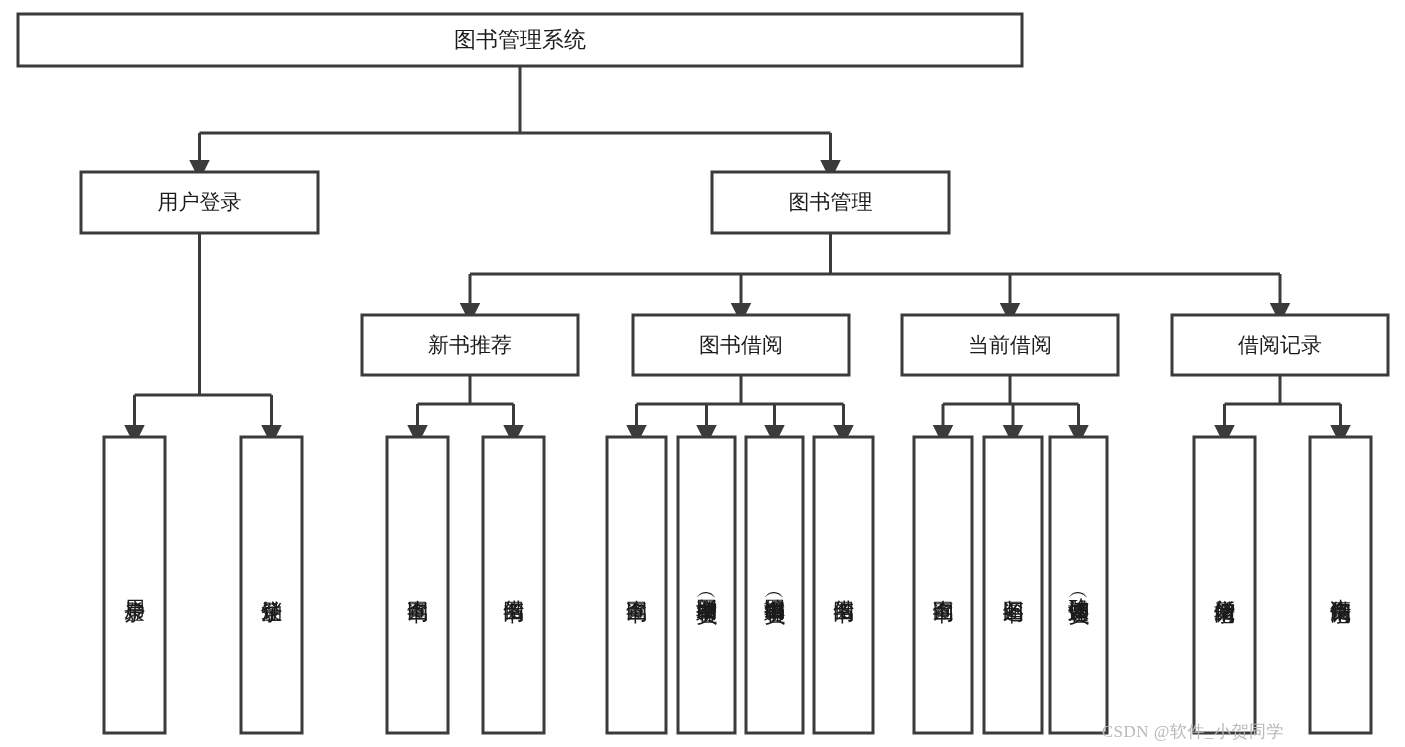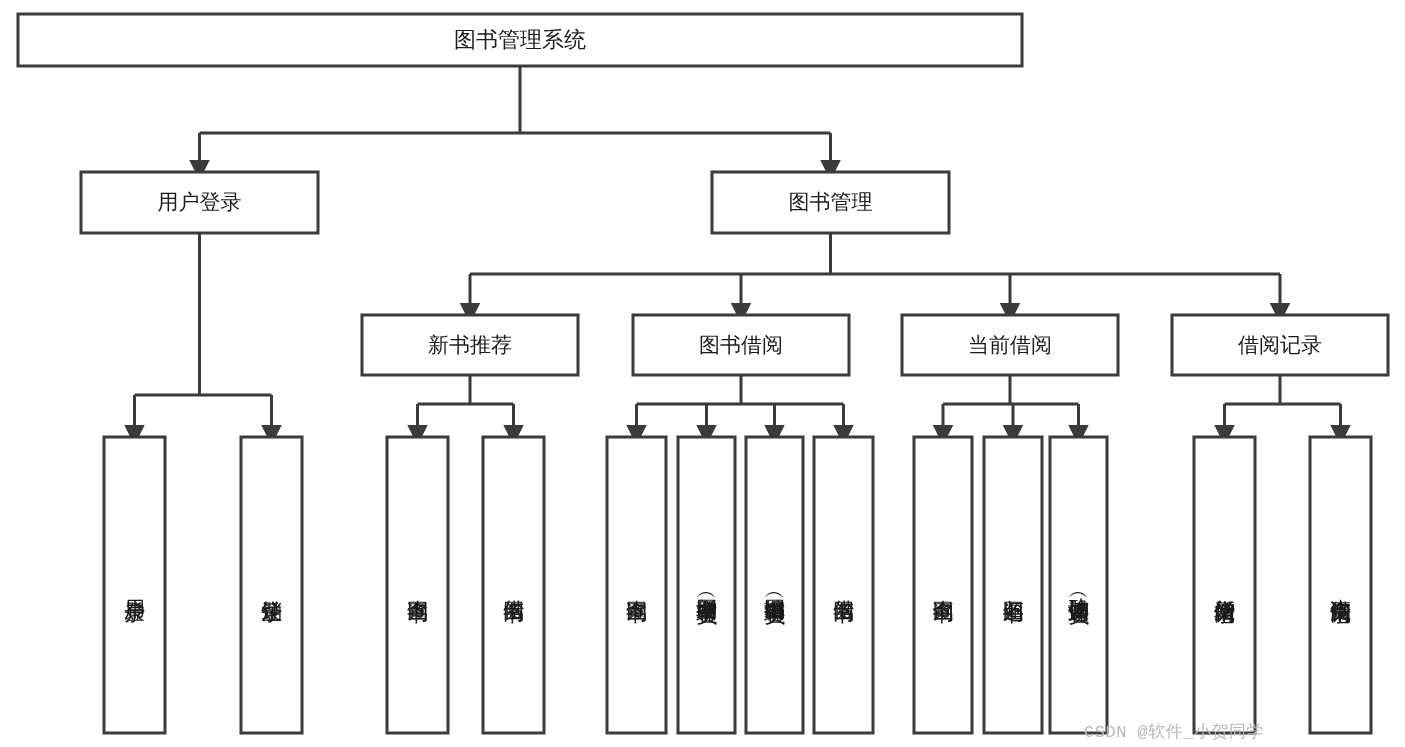--- a/index.html
+++ b/index.html
@@ -63,23 +63,23 @@
     color: #1b1b1b;
     text-align: center;
     writing-mode: vertical-rl;
     text-orientation: upright;
     white-space: nowrap;
     letter-spacing: 1px;
     pointer-events: none;
   }
   .watermark {
     position: absolute;
-    right: 20px;
+    right: 0;
     bottom: 4px;
-    font-family: Liberation Mono, monospace;
+    font-family: Liberation Serif, serif;
     font-size: 17px;
     color: #b9b9b9;
     white-space: nowrap;
     letter-spacing: 0.5px;
   }
 </style>
 </head>
 <body>
 
 <div id="diagram-root">

